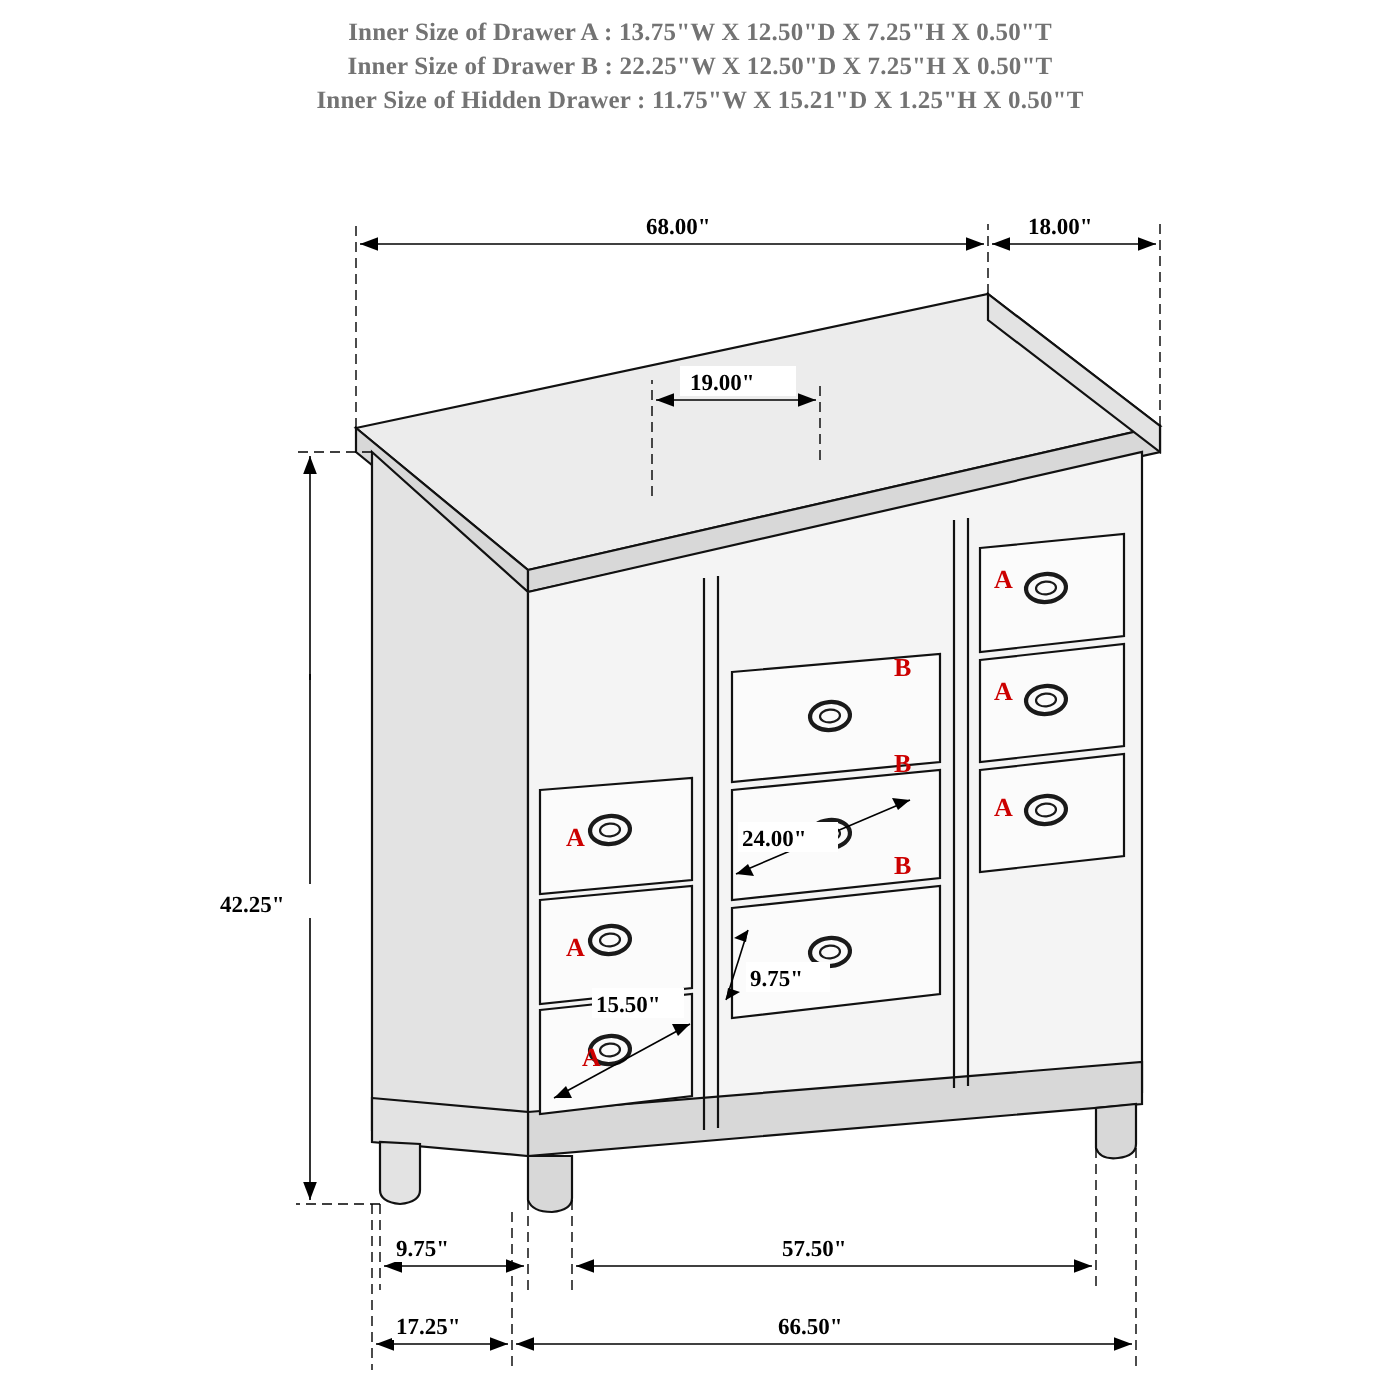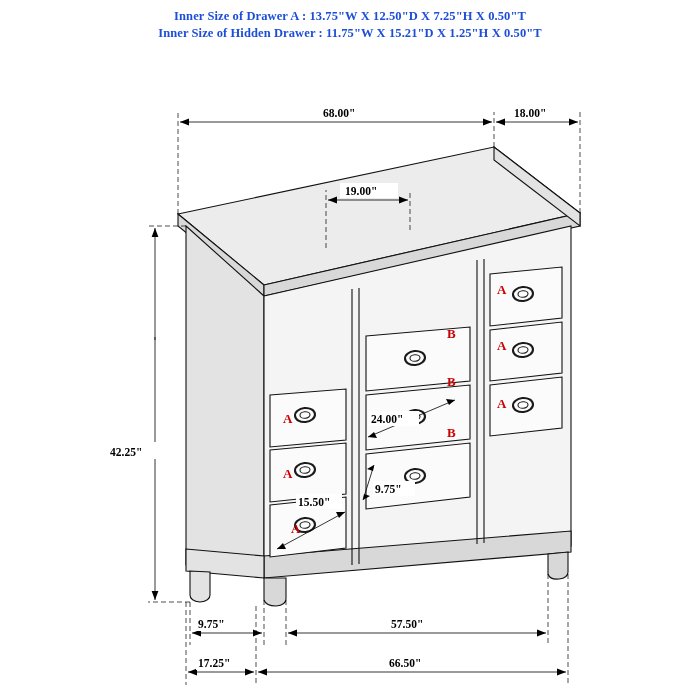--- a/index.html
+++ b/index.html
@@ -25,21 +25,21 @@
     top: 8px;
     width: 700px;
     text-align: center;
   }
   .spec-line {
     font-family: "Liberation Serif", serif;
     font-weight: bold;
     font-size: 12.5px;
     line-height: 17px;
     letter-spacing: 0.1px;
-    color: #1d4ed8;
+    color: #737373;
     white-space: nowrap;
   }
   svg.drawing {
     position: absolute;
     left: 0;
     top: 0;
     width: 700px;
     height: 700px;
   }
   .dim-txt {
@@ -65,20 +65,21 @@
   .handle { fill: none; stroke: #1a1a1a; stroke-width: 2.1; }
   .handle-in { fill: none; stroke: #1a1a1a; stroke-width: 1.1; }
 </style>
 </head>
 <body>
 
 <div id="stage">
 
   <div class="spec-lines">
     <div class="spec-line">Inner Size of Drawer A : 13.75"W X 12.50"D X 7.25"H X 0.50"T</div>
+    <div class="spec-line">Inner Size of Drawer B : 22.25"W X 12.50"D X 7.25"H X 0.50"T</div>
     <div class="spec-line">Inner Size of Hidden Drawer : 11.75"W X 15.21"D X 1.25"H X 0.50"T</div>
   </div>
 
   <svg class="drawing" viewBox="0 0 700 700">
 
     <g>
 
       <polygon class="panel-fill-top body-line" points="178,214 494,147 580,213 264,285"></polygon>
 
       <polygon class="panel-fill-dark body-line" points="178,214 264,285 264,296 178,226"></polygon>

